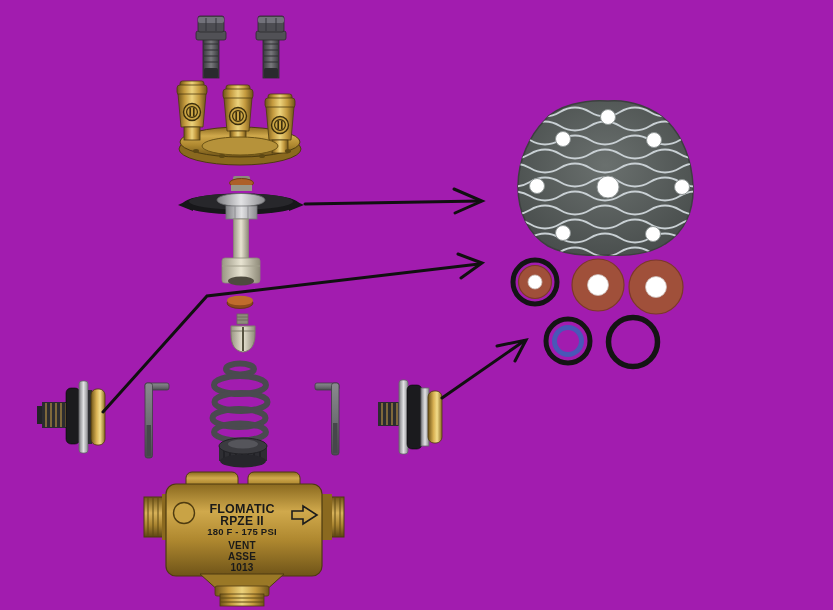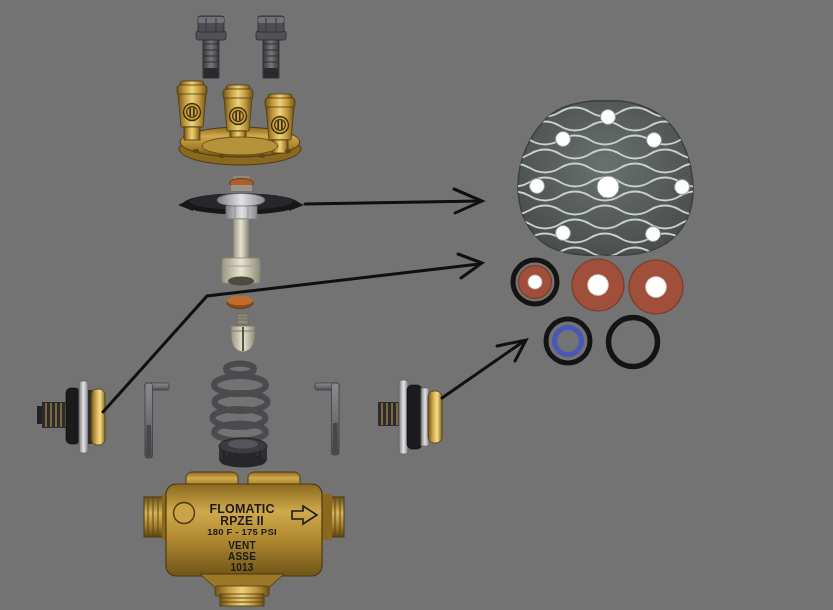--- a/index.html
+++ b/index.html
@@ -1,16 +1,16 @@
 <!DOCTYPE html>
 <html><head>
 <meta charset="utf-8">
 <style>
   html,body{margin:0;padding:0;background:#ffffff;}
-  .canvas{position:relative;width:833px;height:610px;background:#737373;overflow:hidden;
+  .canvas{position:relative;width:833px;height:610px;background:#a21caf;overflow:hidden;
           font-family:"Liberation Sans", sans-serif;}
   svg{display:block;}
   .engrave{font-family:"Liberation Sans", sans-serif;font-weight:bold;fill:#1a1a1a;
            text-anchor:middle;letter-spacing:0.2px;}
   .e1{font-size:12.5px;} .e2{font-size:12px;} .e3{font-size:9.5px;} .e4{font-size:10px;}
 </style>
 </head>
 <body>
 
 <div class="canvas">

